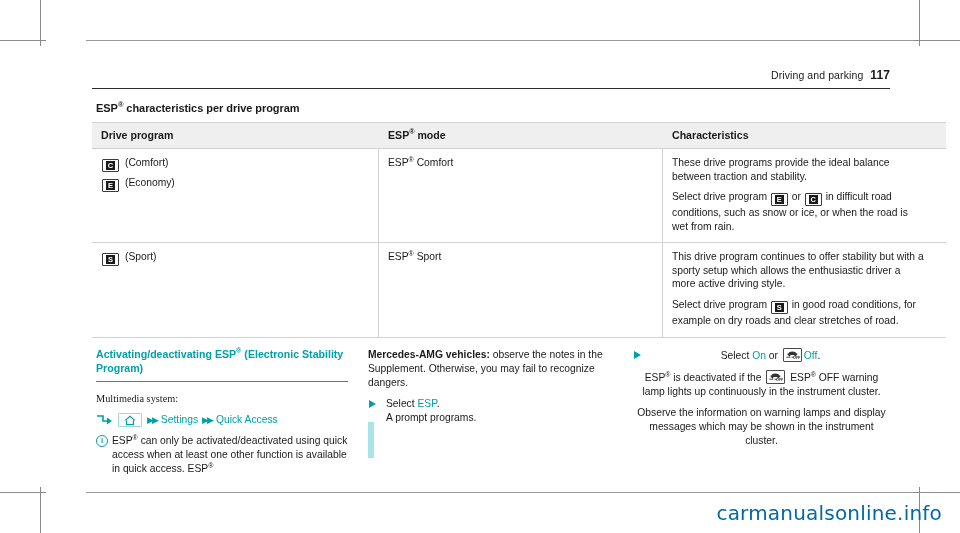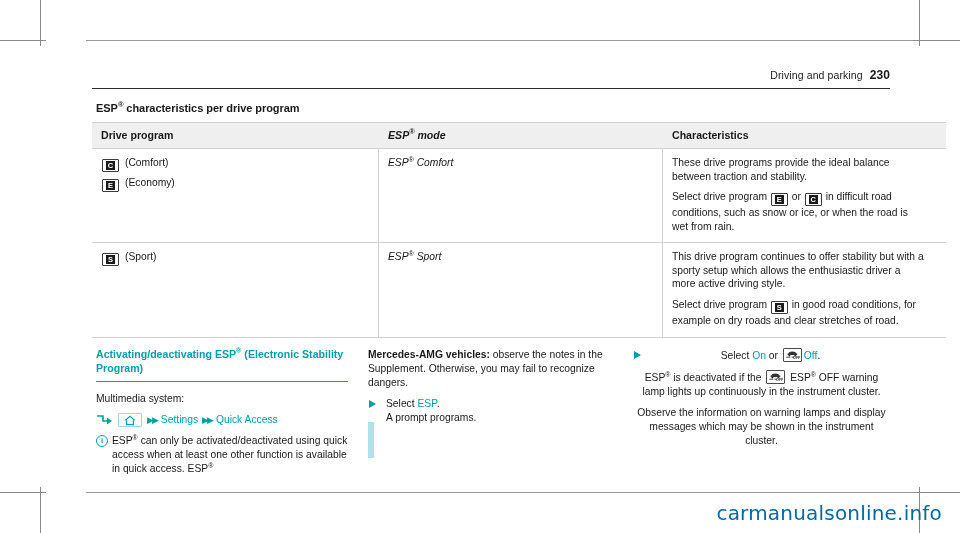--- a/index.html
+++ b/index.html
@@ -98,21 +98,21 @@
   }
   .esp-table tbody tr td.col-a,
   .esp-table tbody tr td.col-b {
     border-right: 1px solid #d2d2d2;
   }
   .esp-table thead th.col-a,
   .esp-table thead th.col-b {
     border-right: 1px solid transparent;
   }
   .col-a { width: 268px; }
-  .col-b { width: 265px; font-style: italic; }
+  .col-b { width: 265px; }
   .col-c { width: 265px; }
 
   .cell-p { margin: 0 12px 7px 0; }
   .cell-p:last-child { margin-bottom: 0; }
 
   
   .badge {
     display: inline-block;
     vertical-align: -2px;
     border: 1px solid #3a3a3a;
@@ -269,21 +269,21 @@
 <div class="cropmark cm-h" style="left:913px; top:40px; width:47px;"></div>
 <div class="cropmark cm-v" style="left:40px; top:487px; height:46px;"></div>
 <div class="cropmark cm-h" style="left:0; top:492px; width:46px;"></div>
 <div class="cropmark cm-v" style="left:919px; top:487px; height:46px;"></div>
 <div class="cropmark cm-h" style="left:913px; top:492px; width:47px;"></div>
 
 <div class="page-rule" style="left:86px; top:40px; width:828px;"></div>
 <div class="page-rule" style="left:86px; top:492px; width:828px;"></div>
 
 <div class="running-head">
-  <span class="rh-title">Driving and parking</span><span class="rh-page">230</span>
+  <span class="rh-title">Driving and parking</span><span class="rh-page">117</span>
 </div>
 <div class="header-rule"></div>
 
 <div class="table-caption"><span>ESP</span><sup>®</sup><span> characteristics per drive program</span></div>
 
 <table class="esp-table">
   <thead>
     <tr>
       <th class="col-a"><span>Drive program</span><sup></sup><span></span></th>
       <th class="col-b"><span>ESP</span><sup>®</sup><span> mode</span></th>
@@ -325,21 +325,21 @@
       </td>
     </tr>
   </tbody>
 </table>
 
 <div class="cols">
 
   <div class="col colL">
     <p class="sec-title"><span>Activating/deactivating ESP</span><sup>®</sup><span> (Electronic Stability Program)</span></p>
 
-    <p class="para" style="margin-top:10px;">Multimedia system:</p>
+    <p class="para" style="margin-top:10px;font-family:Liberation Serif, serif;">Multimedia system:</p>
 
     <div class="menu-path">
       <span class="arrow-in">
         <svg width="17" height="10" viewBox="0 0 17 10" aria-hidden="true">
           <path d="M1 1 L7 1 L7 6 L12 6" stroke="#00a0a8" stroke-width="1.6" fill="none"></path>
           <path d="M11 2.6 L16 6 L11 9.4 Z" fill="#00a0a8"></path>
         </svg>
       </span>
       <span class="home-box">
         <svg width="12" height="11" viewBox="0 0 12 11" aria-hidden="true">

